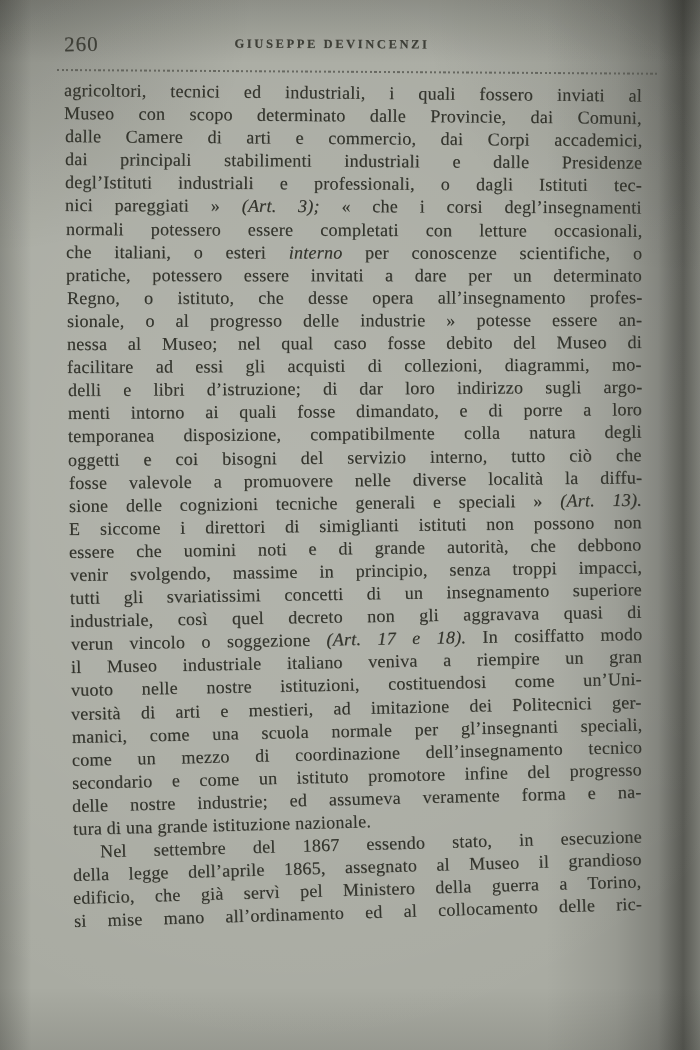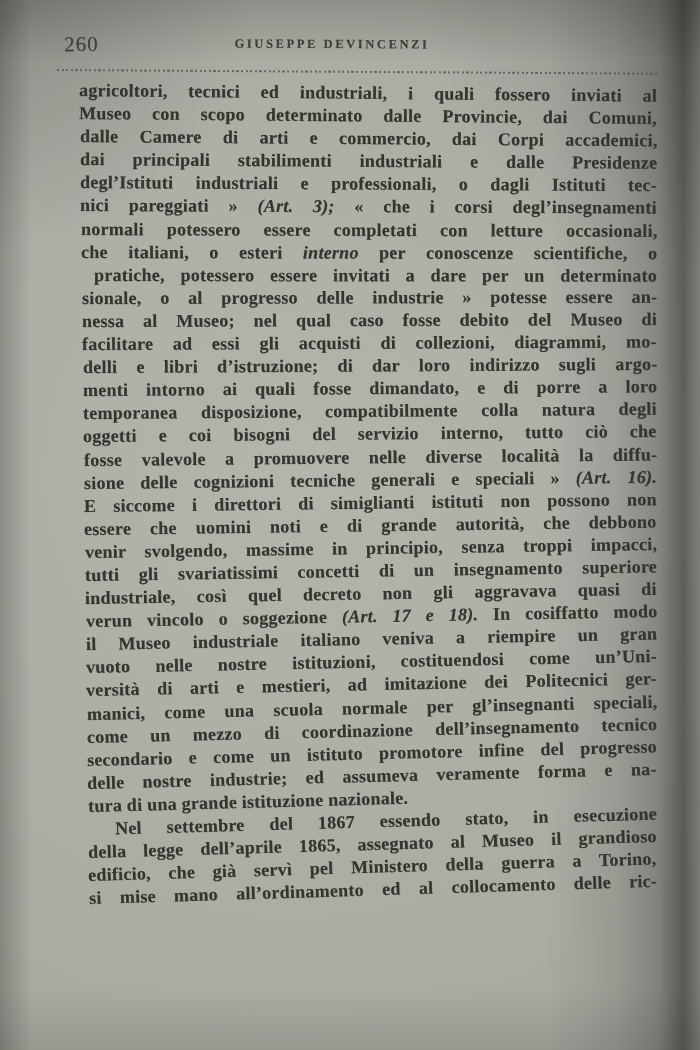--- a/index.html
+++ b/index.html
@@ -31,21 +31,21 @@
     transform:rotate(0.25deg);
     text-shadow:0.3px 0.3px 0.5px rgba(30,30,25,0.30);
   }
   .head-rule {
     position:absolute; top:69px; left:57px; width:601px; height:2px;
     transform:rotate(0.35deg); transform-origin:0 50%;
     background:repeating-linear-gradient(to right,
       var(--rule, #50514a) 0 2.2px, rgba(80,81,74,0) 2.2px 4.6px);
     opacity:0.75;
   }
-  .body-block { position:absolute; top:79px; left:79px; width:578px;font-weight:bold; }
+  .body-block { position:absolute; top:79px; left:64px; width:578px; }
   .line {
     font-size:18px; line-height:23.1px; height:23.1px;
     color:var(--ink, #34352d);
     text-align:justify; text-align-last:justify;
     letter-spacing:0.25px; white-space:nowrap;
     transform-origin:0 50%;
     text-shadow:0.3px 0.3px 0.45px rgba(35,36,30,0.42);
   }
   .line.nojust { text-align:left; text-align-last:left; }
   .line.indent { text-indent:27px; }
@@ -62,30 +62,31 @@
     <div class="head-rule"></div>
     <div class="body-block" id="body-lines">
         <div class="line" style="transform: rotate(0.55deg); margin-left: 0px;">agricoltori, tecnici ed industriali, i quali fossero inviati al</div>
         <div class="line" style="transform: rotate(0.488deg); margin-left: 0.26px;">Museo con scopo determinato dalle Provincie, dai Comuni,</div>
         <div class="line" style="transform: rotate(0.426deg); margin-left: 0.52px;">dalle Camere di arti e commercio, dai Corpi accademici,</div>
         <div class="line" style="transform: rotate(0.364deg); margin-left: 0.78px;">dai principali stabilimenti industriali e dalle Presidenze</div>
         <div class="line" style="transform: rotate(0.302deg); margin-left: 1.04px;">degl’Istituti industriali e professionali, o dagli Istituti tec-</div>
         <div class="line" style="transform: rotate(0.24deg); margin-left: 1.3px;">nici pareggiati » <i>(Art. 3);</i> « che i corsi degl’insegnamenti</div>
         <div class="line" style="transform: rotate(0.178deg); margin-left: 1.56px;">normali potessero essere completati con letture occasionali,</div>
         <div class="line" style="transform: rotate(0.116deg); margin-left: 1.82px;">che italiani, o esteri <i>interno</i> per conoscenze scientifiche, o</div>
-        <div class="line" style="transform: rotate(0.054deg); margin-left: 15px;">pratiche, potessero essere invitati a dare per un determinato</div>
+        <div class="line" style="transform: rotate(0.054deg); margin-left: 2px;">pratiche, potessero essere invitati a dare per un determinato</div>
+        <div class="line" style="transform: rotate(-0.07deg); margin-left: 2.6px;">Regno, o istituto, che desse opera all’insegnamento profes-</div>
         <div class="line" style="transform: rotate(-0.132deg); margin-left: 2.86px;">sionale, o al progresso delle industrie » potesse essere an-</div>
         <div class="line" style="transform: rotate(-0.194deg); margin-left: 3.12px;">nessa al Museo; nel qual caso fosse debito del Museo di</div>
         <div class="line" style="transform: rotate(-0.256deg); margin-left: 3.38px;">facilitare ad essi gli acquisti di collezioni, diagrammi, mo-</div>
         <div class="line" style="transform: rotate(-0.318deg); margin-left: 3.64px;">delli e libri d’istruzione; di dar loro indirizzo sugli argo-</div>
         <div class="line" style="transform: rotate(-0.38deg); margin-left: 3.9px;">menti intorno ai quali fosse dimandato, e di porre a loro</div>
         <div class="line" style="transform: rotate(-0.442deg); margin-left: 4.16px;">temporanea disposizione, compatibilmente colla natura degli</div>
         <div class="line" style="transform: rotate(-0.504deg); margin-left: 4.42px;">oggetti e coi bisogni del servizio interno, tutto ciò che</div>
         <div class="line" style="transform: rotate(-0.566deg); margin-left: 4.68px;">fosse valevole a promuovere nelle diverse località la diffu-</div>
-        <div class="line" style="transform: rotate(-0.628deg); margin-left: 4.94px;">sione delle cognizioni tecniche generali e speciali » <i>(Art. 16).</i></div>
+        <div class="line" style="transform: rotate(-0.628deg); margin-left: 4.94px;">sione delle cognizioni tecniche generali e speciali » <i>(Art. 13).</i></div>
         <div class="line" style="transform: rotate(-0.69deg); margin-left: 5.2px;">E siccome i direttori di simiglianti istituti non possono non</div>
         <div class="line" style="transform: rotate(-0.752deg); margin-left: 5.46px;">essere che uomini noti e di grande autorità, che debbono</div>
         <div class="line" style="transform: rotate(-0.814deg); margin-left: 5.72px;">venir svolgendo, massime in principio, senza troppi impacci,</div>
         <div class="line" style="transform: rotate(-0.876deg); margin-left: 5.98px;">tutti gli svariatissimi concetti di un insegnamento superiore</div>
         <div class="line" style="transform: rotate(-0.938deg); margin-left: 6.24px;">industriale, così quel decreto non gli aggravava quasi di</div>
         <div class="line" style="transform: rotate(-1deg); margin-left: 6.5px;">verun vincolo o soggezione <i>(Art. 17 e 18).</i> In cosiffatto modo</div>
         <div class="line" style="transform: rotate(-1.062deg); margin-left: 6.76px;">il Museo industriale italiano veniva a riempire un gran</div>
         <div class="line" style="transform: rotate(-1.124deg); margin-left: 7.02px;">vuoto nelle nostre istituzioni, costituendosi come un’Uni-</div>
         <div class="line" style="transform: rotate(-1.186deg); margin-left: 7.28px;">versità di arti e mestieri, ad imitazione dei Politecnici ger-</div>
         <div class="line" style="transform: rotate(-1.248deg); margin-left: 7.54px;">manici, come una scuola normale per gl’insegnanti speciali,</div>

